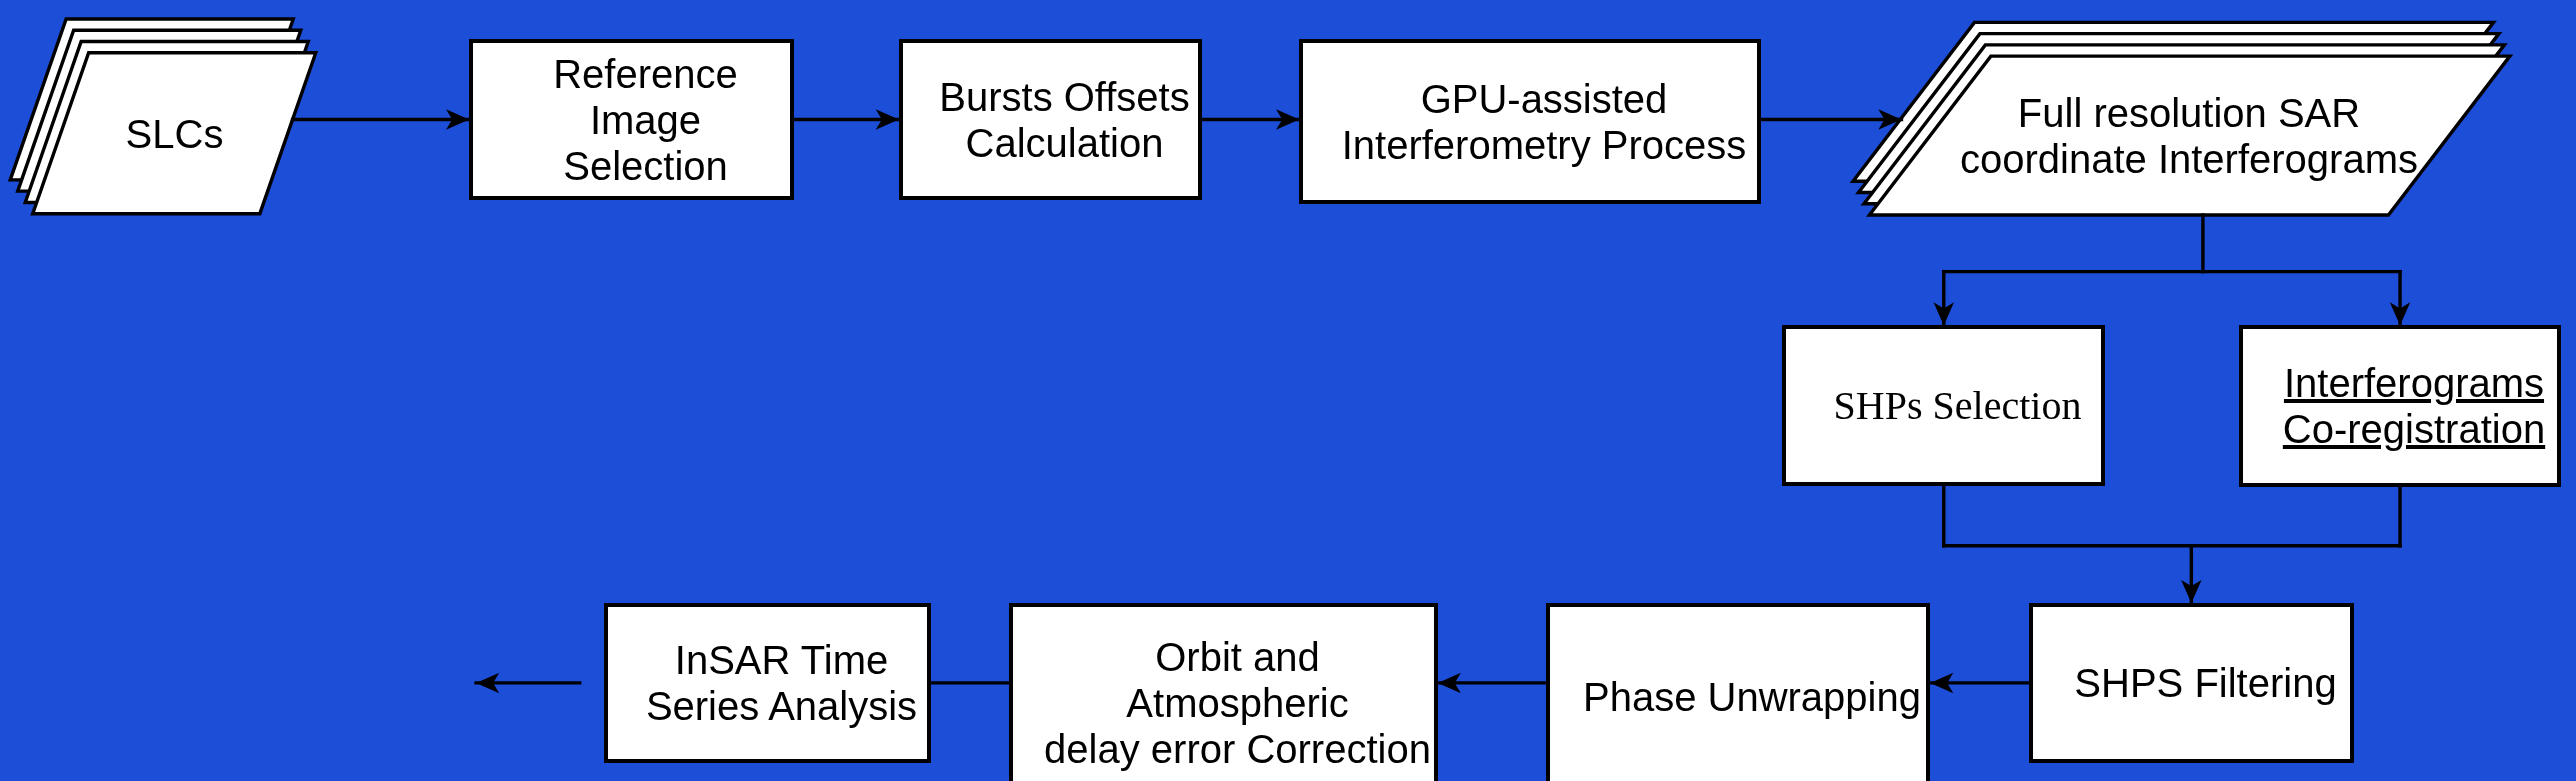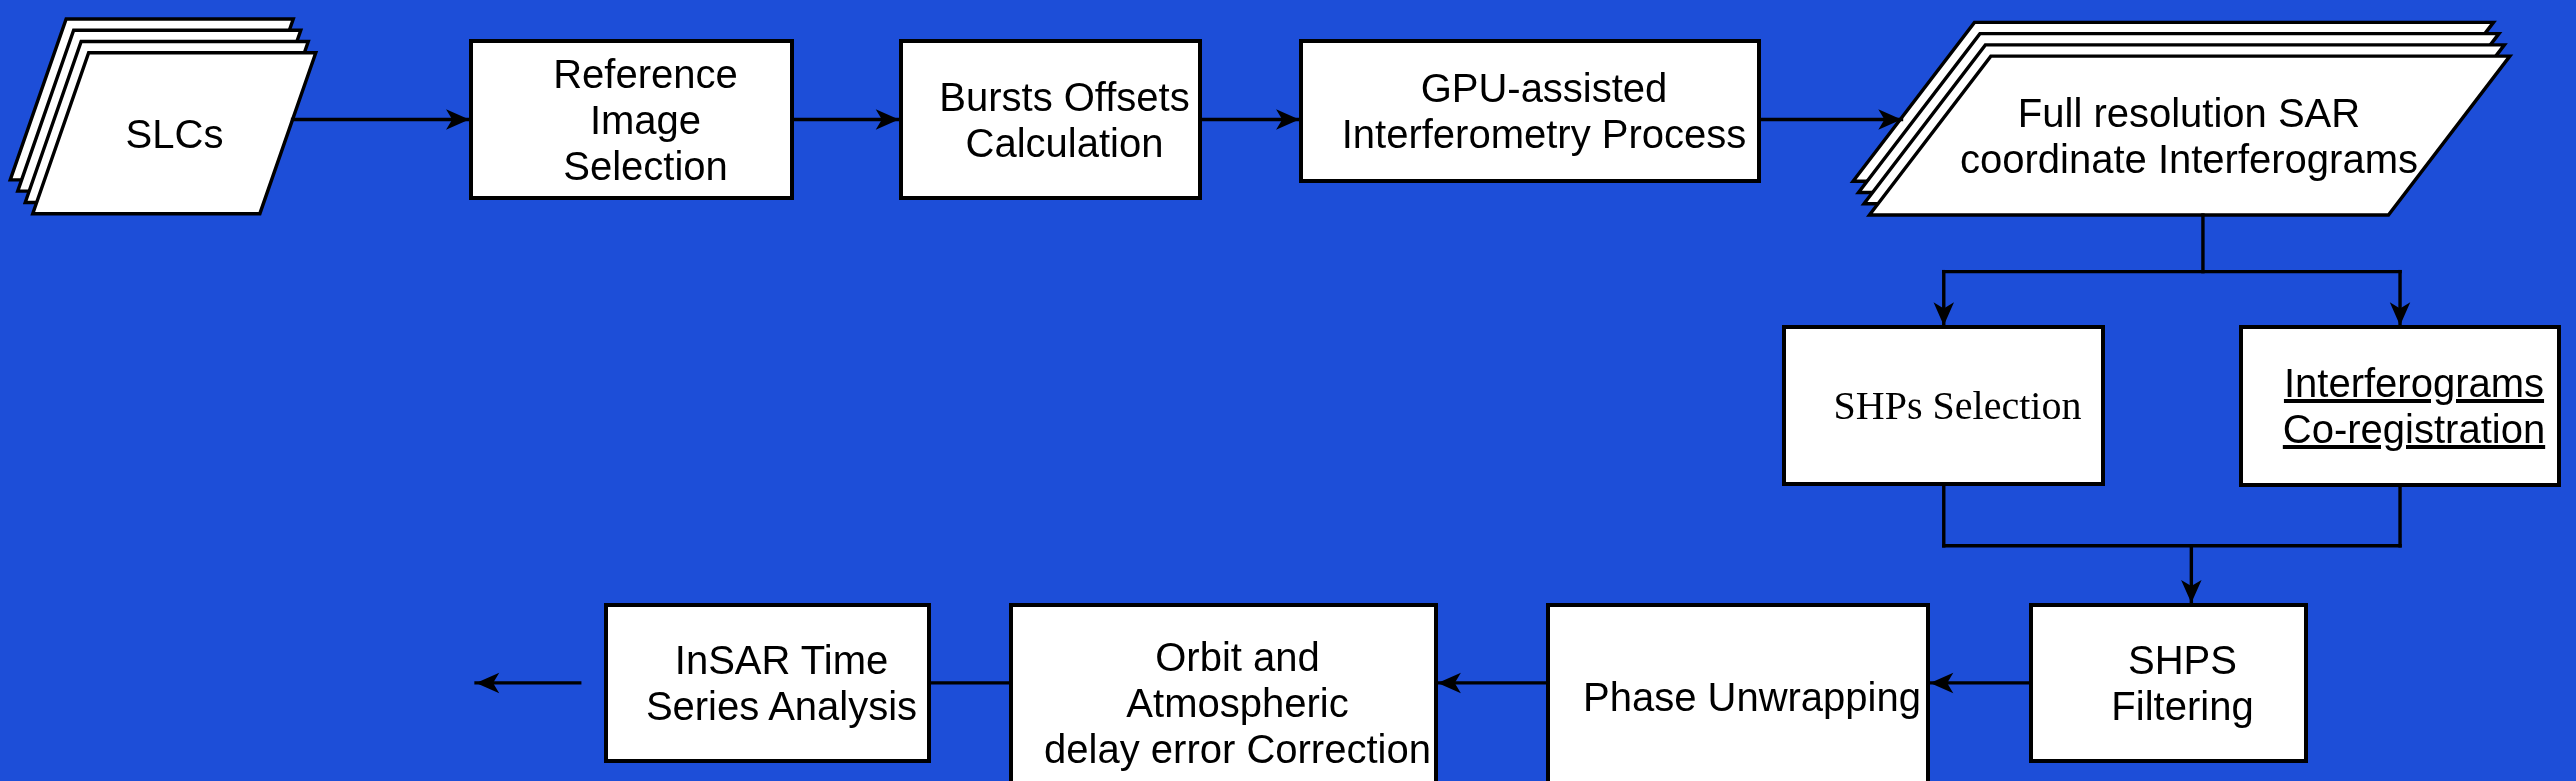--- a/index.html
+++ b/index.html
@@ -41,26 +41,26 @@
     position: absolute;
     display: flex;
     align-items: center;
     justify-content: center;
     background: transparent;
     pointer-events: none;
   }
   
   .n-reference { left: 469px;  top: 39px;  width: 325px; height: 161px; }
   .n-bursts    { left: 899px; top: 39px;  width: 303px; height: 161px; }
-  .n-gpu       { left: 1299px; top: 39px;  width: 462px; height: 144px; }
+  .n-gpu       { left: 1299px; top: 39px;  width: 462px; height: 165px; }
   
   .n-shpssel   { left: 1782px; top: 325px; width: 323px; height: 161px; font-family: Liberation Serif, serif; }
   .n-coreg     { left: 2239px; top: 325px; width: 322px; height: 162px; text-decoration: underline; }
   
-  .n-filter    { left: 2029px; top: 603px; width: 279px; height: 160px; }
+  .n-filter    { left: 2029px; top: 603px; width: 325px; height: 160px; }
   .n-phase     { left: 1546px; top: 603px; width: 384px; height: 188px; }
   .n-orbit     { left: 1009px; top: 603px; width: 429px; height: 200px; }
   .n-insar     { left: 604px;  top: 603px; width: 327px; height: 160px; }
   .n-geo       { left: 30px;   top: 603px; width: 446px; height: 160px; }
   
   .l-slcs      { left: 38px;   top: 87px; width: 273px; height: 93px; }
   .l-fullres   { left: 1916px; top: 89px; width: 546px; height: 93px; }
 </style>
 </head>
 <body>

